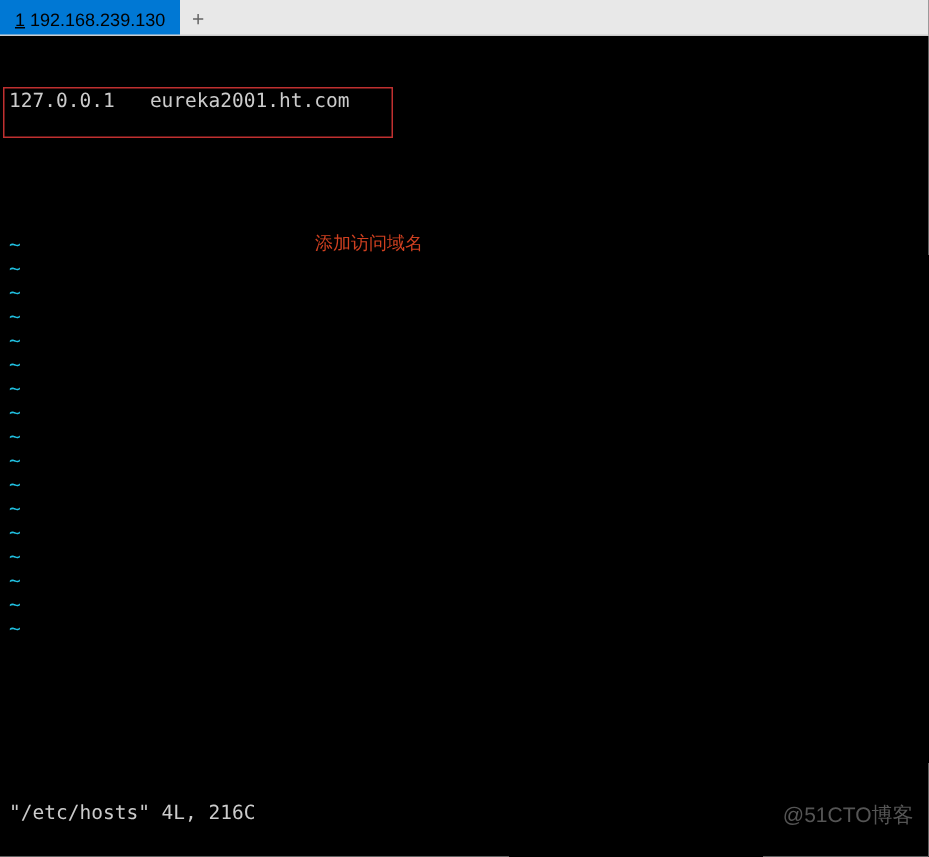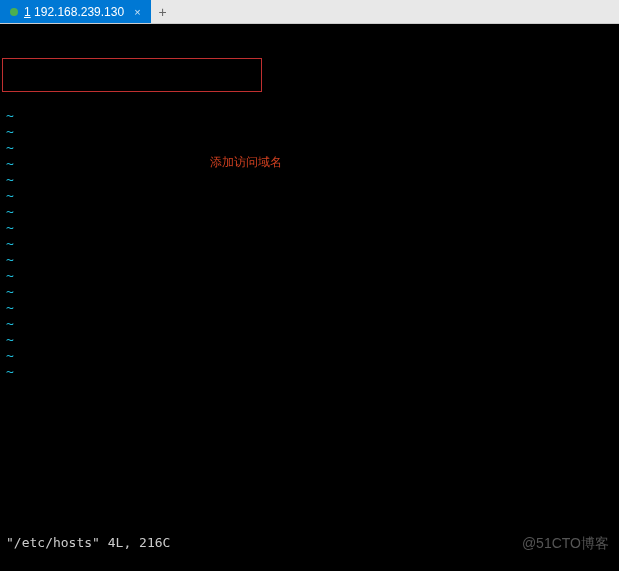--- a/index.html
+++ b/index.html
@@ -23,21 +23,22 @@
       padding: 0 10px;
       display: flex;
       align-items: center;
       font-size: 12px;
       cursor: pointer;
       gap: 6px;
       font-family: Arial, sans-serif;
     }
     .tab.active {
       background: #0078d4;
-      color: #ffffff;
+      color: #000000;
+      flex-direction: column;
     }
     .status-dot {
       width: 8px;
       height: 8px;
       border-radius: 50%;
       background: #4caf50;
     }
     .tab-number {
       text-decoration: underline;
     }
@@ -109,18 +110,19 @@
 <div class="tab-bar">
   <div class="tab active">
     <span class="status-dot"></span>
     <span><span class="tab-number">1</span> <span>192.168.239.130</span></span>
     <span class="tab-close">×</span>
   </div>
   <div class="tab-add">+</div>
 </div>
 
 <div class="terminal">
+  <div class="line">127.0.0.1   eureka2001.ht.com</div>
   <div class="highlight-box" style="left:2px; top:34px; width:260px; height:34px;"></div>
   <div class="annotation" style="left:210px; top:130px;">添加访问域名</div>
   <div class="line"></div><div class="line tilde">~</div><div class="line tilde">~</div><div class="line tilde">~</div><div class="line tilde">~</div><div class="line tilde">~</div><div class="line tilde">~</div><div class="line tilde">~</div><div class="line tilde">~</div><div class="line tilde">~</div><div class="line tilde">~</div><div class="line tilde">~</div><div class="line tilde">~</div><div class="line tilde">~</div><div class="line tilde">~</div><div class="line tilde">~</div><div class="line tilde">~</div><div class="line tilde">~</div>
   <div class="status-line">"/etc/hosts" 4L, 216C</div>
   <div class="watermark">@51CTO博客</div>
 </div>
 
 </body></html>

